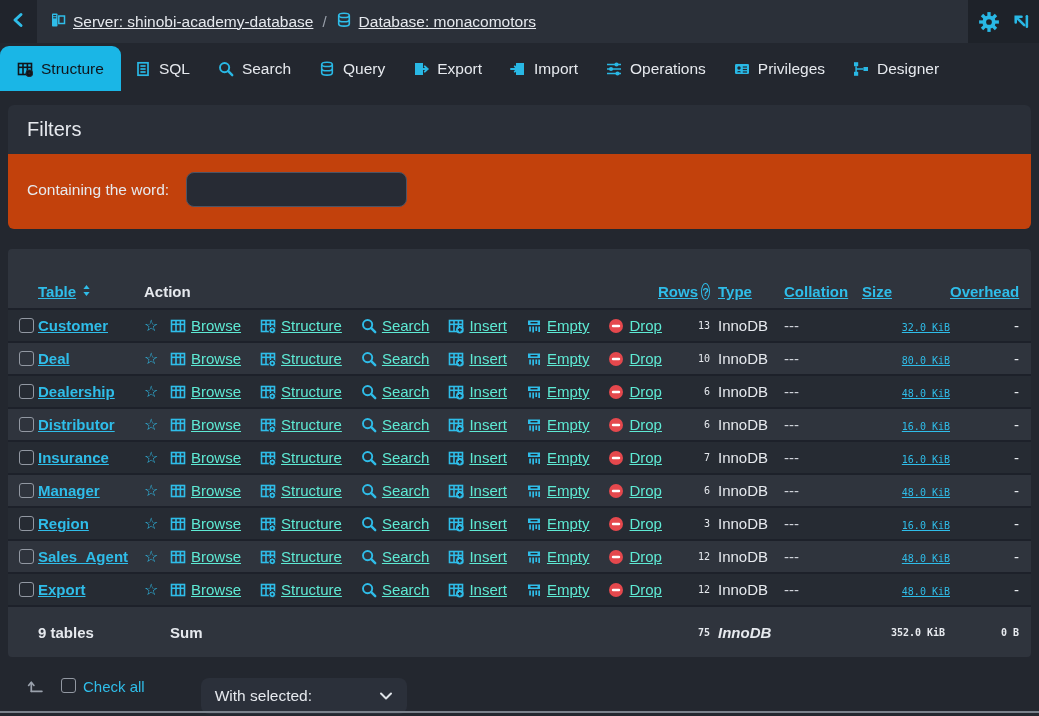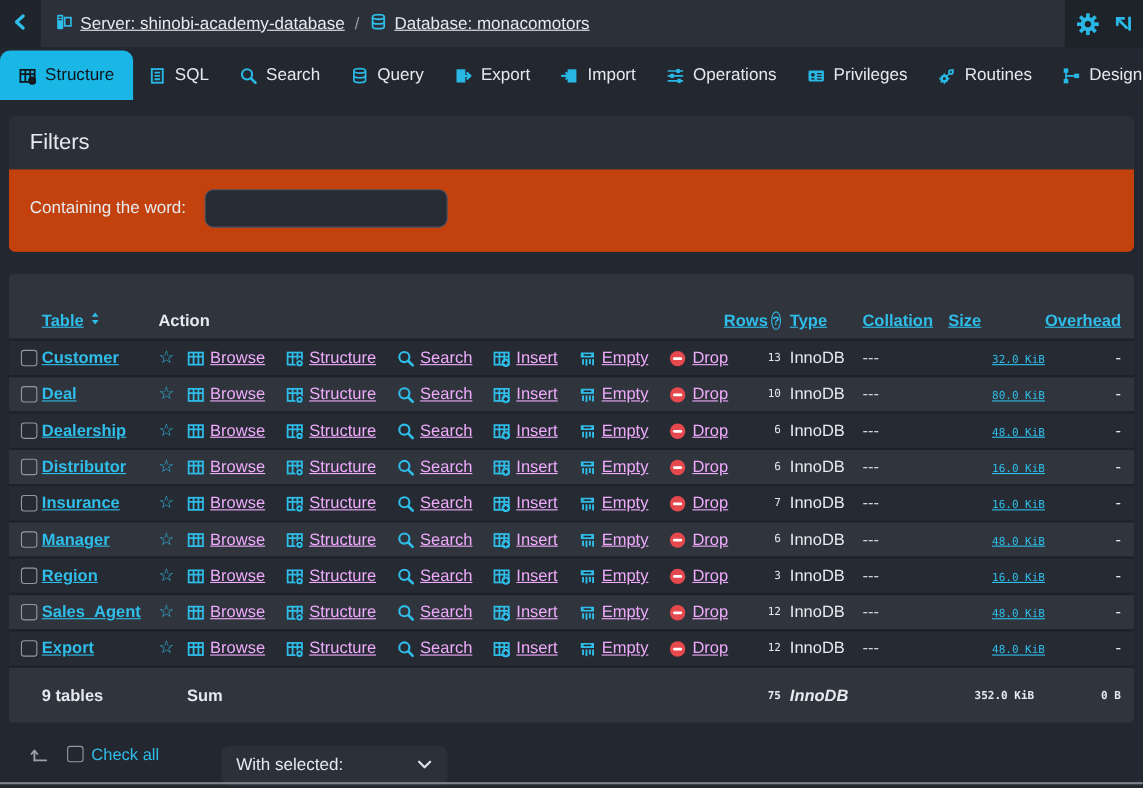--- a/index.html
+++ b/index.html
@@ -54,31 +54,31 @@
   .th-over { grid-column:9; text-align:right; padding-right:12px; }
 
   .trow { height:33px; border-top:2px solid #1d212a; font-size:15px; }
   .trow.odd  { background:#262b33; }
   .trow.even { background:#2f343d; }
   .cell-check { display:flex; justify-content:flex-start; padding-left:11px; }
   .checkbox { width:15px; height:15px; border:1.5px solid #9298a2; border-radius:3px; background:transparent; cursor:pointer; display:inline-block; }
   .tname { color:#2fbde9; font-weight:bold; }
   .star { color:#2fbde9; font-size:16px; cursor:pointer; line-height:1; }
   .actions { display:flex; gap:19px; }
-  .action { display:flex; align-items:center; gap:5px; color:#f0abfc;justify-content:center; }
+  .action { display:flex; align-items:center; gap:5px; color:#5eead4;justify-content:center; }
   .action .aic { display:flex; }
   .cell-rows { text-align:right; color:#e6e9ee; }
   .cell-type { padding-left:8px; }
   .cell-coll { color:#cfd3da; }
   .cell-size { text-align:right; }
   .cell-size a { color:#2fbde9; }
   .cell-over { text-align:right; padding-right:12px; }
 
   .tsum { background:#2f343d; border-top:2px solid #1d212a; height:52px; font-weight:bold; font-size:15px; }
-  .sum-size { text-align:left; line-height:1.7; width:64px; justify-self:end; }
+  .sum-size { text-align:center; line-height:1.7; width:64px; justify-self:end; }
   .sum-type { padding-left:8px; font-style:italic; }
 
   
   .table-footer { margin:21px 8px 0 18px; display:flex; align-items:flex-start; }
   .footer-arrow { display:flex; margin-right:17px; }
   .checkall-label { color:#2fbde9; margin-left:7px; cursor:pointer; }
   .select-box { margin-left:56px; width:206px; height:36px; background:#2b303a; border-radius:8px; display:flex; align-items:center; justify-content:space-between; padding:0 14px; cursor:pointer; font-size:15.5px; color:#e6e9ee; }
   .bottom-line { position:absolute; left:0; right:0; top:711px; height:2px; background:#7b828c; }
 </style>
 </head>
@@ -248,37 +248,20 @@
             <line x1="8.8" y1="11" x2="13" y2="11"></line>
           </g>
         </svg>
       </span>
       <span>Privileges</span>
     </div>
     <div class="tab">
       <span class="tab-ic">
         <svg width="16" height="16" viewBox="0 0 16 16">
           <g fill="#29b8e5">
-            <circle cx="5.5" cy="10.5" r="3.6"></circle>
-            <rect x="4.7" y="5.8" width="1.6" height="9.4"></rect>
-            <rect x="0.8" y="9.7" width="9.4" height="1.6"></rect>
-            <rect x="4.7" y="5.8" width="1.6" height="9.4" transform="rotate(45 5.5 10.5)"></rect>
-            <circle cx="11.5" cy="4.5" r="2.6"></circle>
-            <rect x="10.8" y="1" width="1.4" height="7" transform="rotate(45 11.5 4.5)"></rect>
-          </g>
-          <circle cx="5.5" cy="10.5" r="1.3" fill="#23272f"></circle>
-          <circle cx="11.5" cy="4.5" r="1" fill="#23272f"></circle>
-        </svg>
-      </span>
-      <span>Routines</span>
-    </div>
-    <div class="tab">
-      <span class="tab-ic">
-        <svg width="16" height="16" viewBox="0 0 16 16">
-          <g fill="#29b8e5">
             <rect x="1" y="1.2" width="4.2" height="4"></rect>
             <rect x="1" y="10.8" width="4.2" height="4"></rect>
             <rect x="10.5" y="6" width="4.5" height="4"></rect>
           </g>
           <g fill="none" stroke="#29b8e5" stroke-width="1.5">
             <path d="M3.1 5.2 V12.8"></path>
             <path d="M3.1 8 H10.5"></path>
           </g>
         </svg>
       </span>

